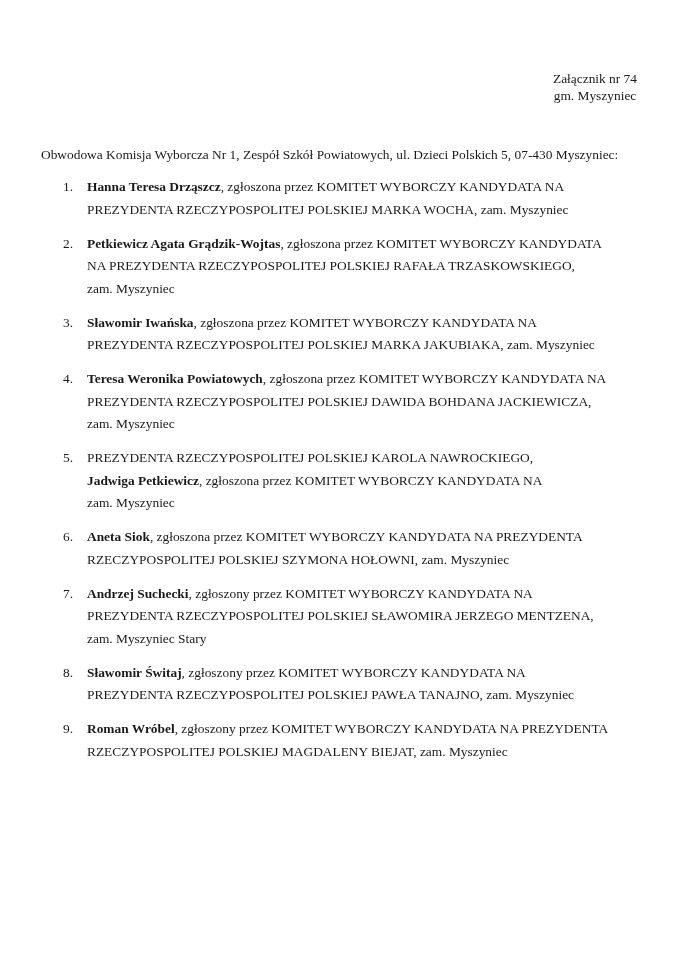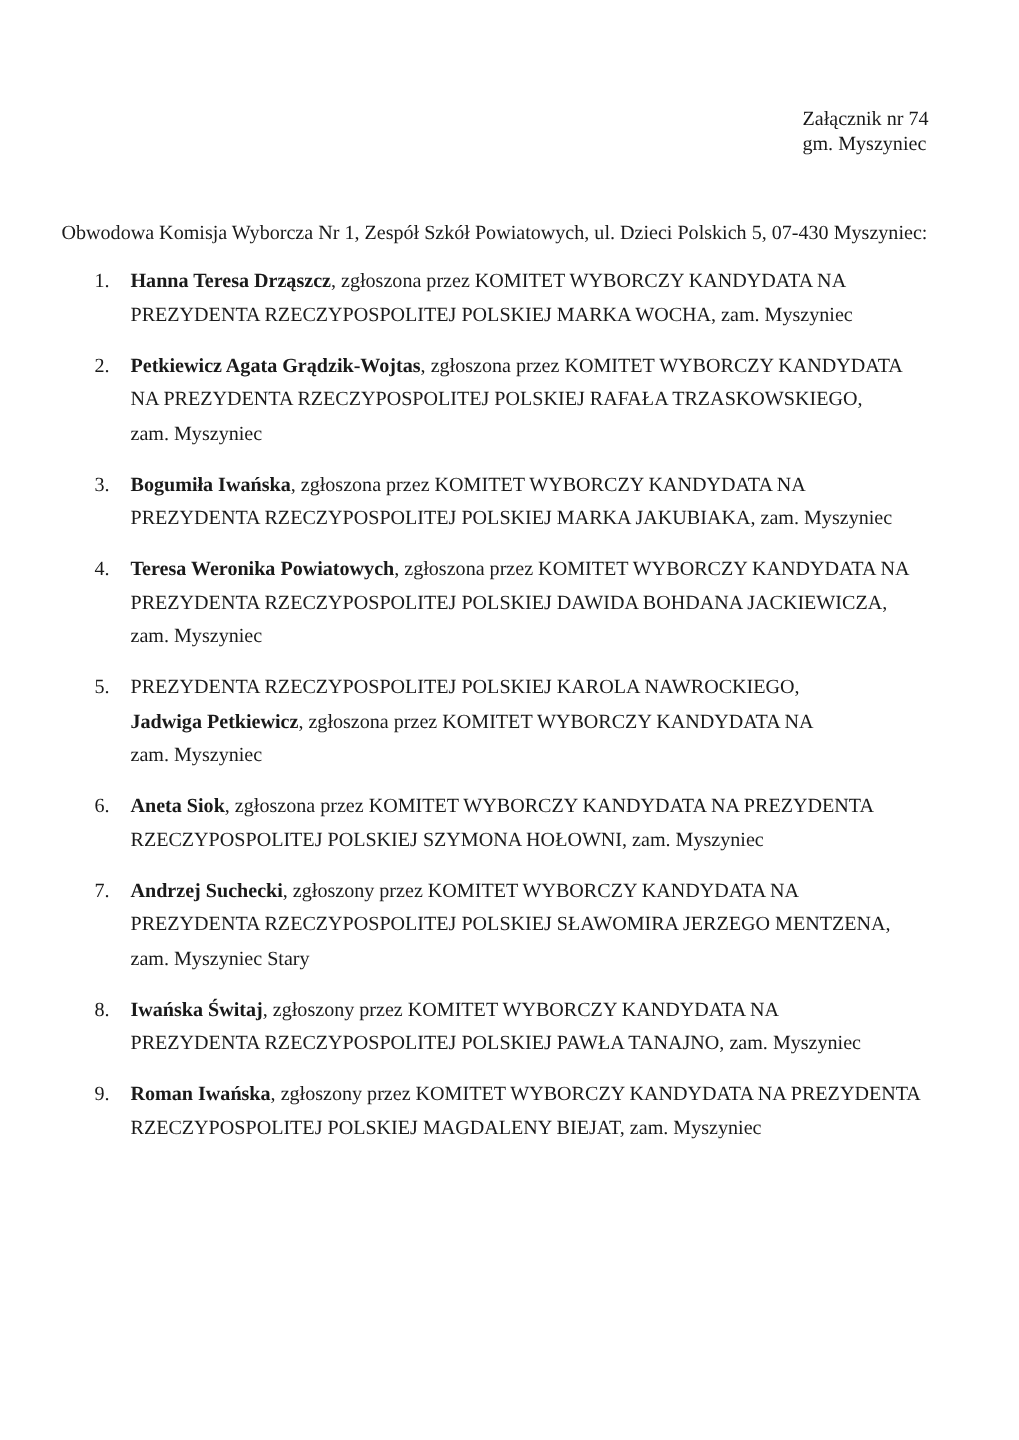--- a/index.html
+++ b/index.html
@@ -3,22 +3,22 @@
   <meta charset="utf-8">
   <style>
     html, body { margin: 0; padding: 0; background: #ffffff; }
     body {
       width: 679px; height: 960px; position: relative; overflow: hidden;
       font-family: "Liberation Serif", "DejaVu Serif", serif;
       color: #1a1a1a;
       font-size: 13.4px;
     }
     .header-right {
-      position: absolute; right: 60px; top: 70px;
-      text-align: left; line-height: 17px; font-family: Liberation Serif, serif;
+      position: absolute; right: 42px; top: 70px;
+      text-align: center; line-height: 17px; font-family: Liberation Serif, serif;
     }
     .header-right div { white-space: nowrap; }
     .commission {
       position: absolute; left: 41px; top: 126px;
       white-space: nowrap; line-height: 17px; margin-top: 20px;
     }
     .members {
       position: absolute; left: 0; top: 176px; width: 679px;
     }
     .member {
@@ -58,21 +58,21 @@
     <div class="text">
       <span class="line"><span class="name">Petkiewicz Agata Grądzik-Wojtas</span><span>, zgłoszona przez KOMITET WYBORCZY KANDYDATA</span></span>
       <span class="line">NA PREZYDENTA RZECZYPOSPOLITEJ POLSKIEJ RAFAŁA TRZASKOWSKIEGO,</span>
       <span class="line">zam. Myszyniec</span>
     </div>
   </div>
 
   <div class="member">
     <span class="num">3.</span>
     <div class="text">
-      <span class="line"><span class="name">Bogumiła Iwańska</span><span>, zgłoszona przez KOMITET WYBORCZY KANDYDATA NA</span></span>
+      <span class="line"><span class="name">Sławomir Iwańska</span><span>, zgłoszona przez KOMITET WYBORCZY KANDYDATA NA</span></span>
       <span class="line">PREZYDENTA RZECZYPOSPOLITEJ POLSKIEJ MARKA JAKUBIAKA, zam. Myszyniec</span>
     </div>
   </div>
 
   <div class="member">
     <span class="num">4.</span>
     <div class="text">
       <span class="line"><span class="name">Teresa Weronika Powiatowych</span><span>, zgłoszona przez KOMITET WYBORCZY KANDYDATA NA</span></span>
       <span class="line">PREZYDENTA RZECZYPOSPOLITEJ POLSKIEJ DAWIDA BOHDANA JACKIEWICZA,</span>
       <span class="line">zam. Myszyniec</span>
@@ -101,25 +101,25 @@
     <div class="text">
       <span class="line"><span class="name">Andrzej Suchecki</span><span>, zgłoszony przez KOMITET WYBORCZY KANDYDATA NA</span></span>
       <span class="line">PREZYDENTA RZECZYPOSPOLITEJ POLSKIEJ SŁAWOMIRA JERZEGO MENTZENA,</span>
       <span class="line">zam. Myszyniec Stary</span>
     </div>
   </div>
 
   <div class="member">
     <span class="num">8.</span>
     <div class="text">
-      <span class="line"><span class="name">Iwańska Świtaj</span><span>, zgłoszony przez KOMITET WYBORCZY KANDYDATA NA</span></span>
+      <span class="line"><span class="name">Sławomir Świtaj</span><span>, zgłoszony przez KOMITET WYBORCZY KANDYDATA NA</span></span>
       <span class="line">PREZYDENTA RZECZYPOSPOLITEJ POLSKIEJ PAWŁA TANAJNO, zam. Myszyniec</span>
     </div>
   </div>
 
   <div class="member">
     <span class="num">9.</span>
     <div class="text">
-      <span class="line"><span class="name">Roman Iwańska</span><span>, zgłoszony przez KOMITET WYBORCZY KANDYDATA NA PREZYDENTA</span></span>
+      <span class="line"><span class="name">Roman Wróbel</span><span>, zgłoszony przez KOMITET WYBORCZY KANDYDATA NA PREZYDENTA</span></span>
       <span class="line">RZECZYPOSPOLITEJ POLSKIEJ MAGDALENY BIEJAT, zam. Myszyniec</span>
     </div>
   </div>
 </div>
 
 </body></html>

